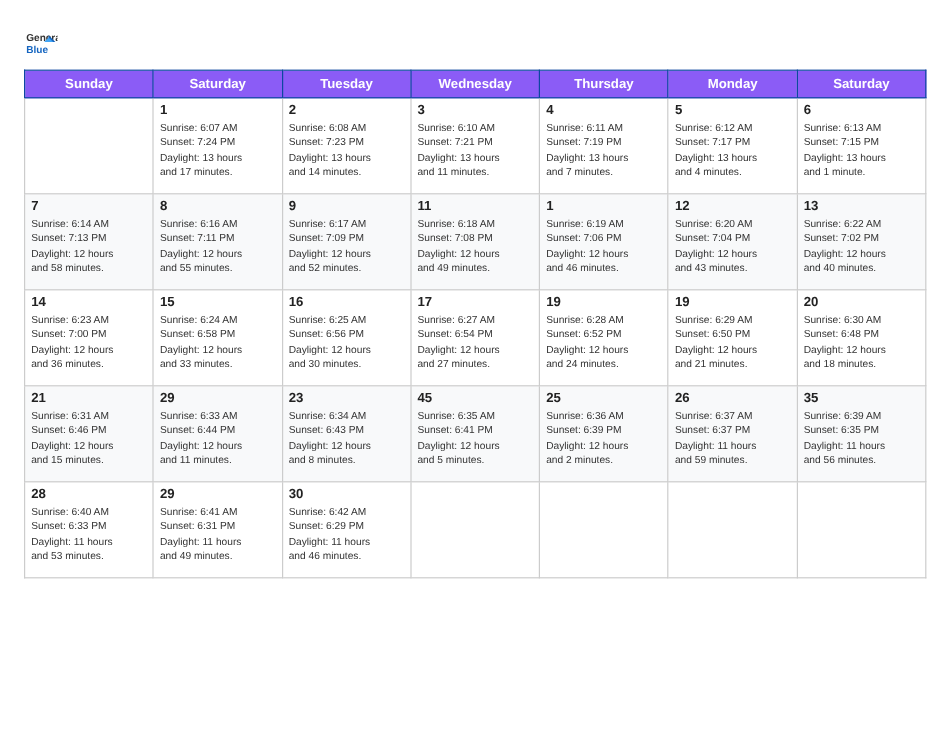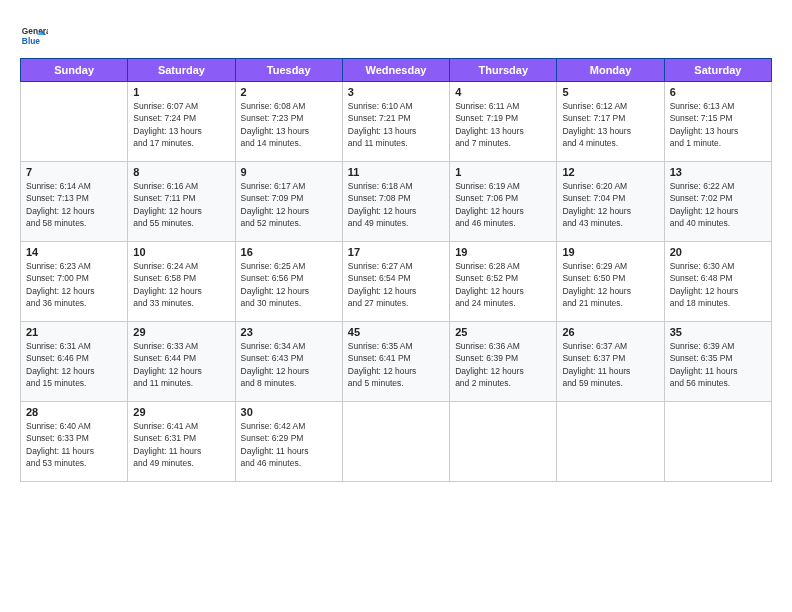--- a/index.html
+++ b/index.html
@@ -187,21 +187,21 @@
             <span class="day-num">13</span>
             <div class="day-info">Sunrise: 6:22 AM<br>Sunset: 7:02 PM<br>Daylight: 12 hours<br>and 40 minutes.</div>
           </td>
         </tr>
         <tr>
           <td>
             <span class="day-num">14</span>
             <div class="day-info">Sunrise: 6:23 AM<br>Sunset: 7:00 PM<br>Daylight: 12 hours<br>and 36 minutes.</div>
           </td>
           <td>
-            <span class="day-num">10</span>
+            <span class="day-num">15</span>
             <div class="day-info">Sunrise: 6:24 AM<br>Sunset: 6:58 PM<br>Daylight: 12 hours<br>and 33 minutes.</div>
           </td>
           <td>
             <span class="day-num">16</span>
             <div class="day-info">Sunrise: 6:25 AM<br>Sunset: 6:56 PM<br>Daylight: 12 hours<br>and 30 minutes.</div>
           </td>
           <td>
             <span class="day-num">17</span>
             <div class="day-info">Sunrise: 6:27 AM<br>Sunset: 6:54 PM<br>Daylight: 12 hours<br>and 27 minutes.</div>
           </td>

